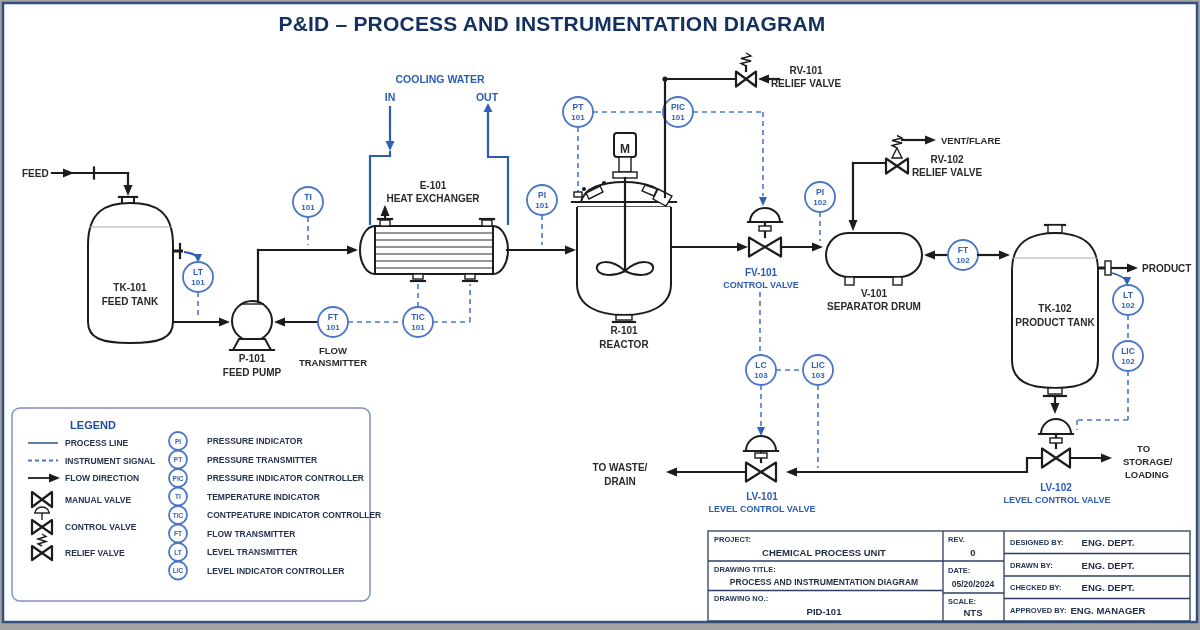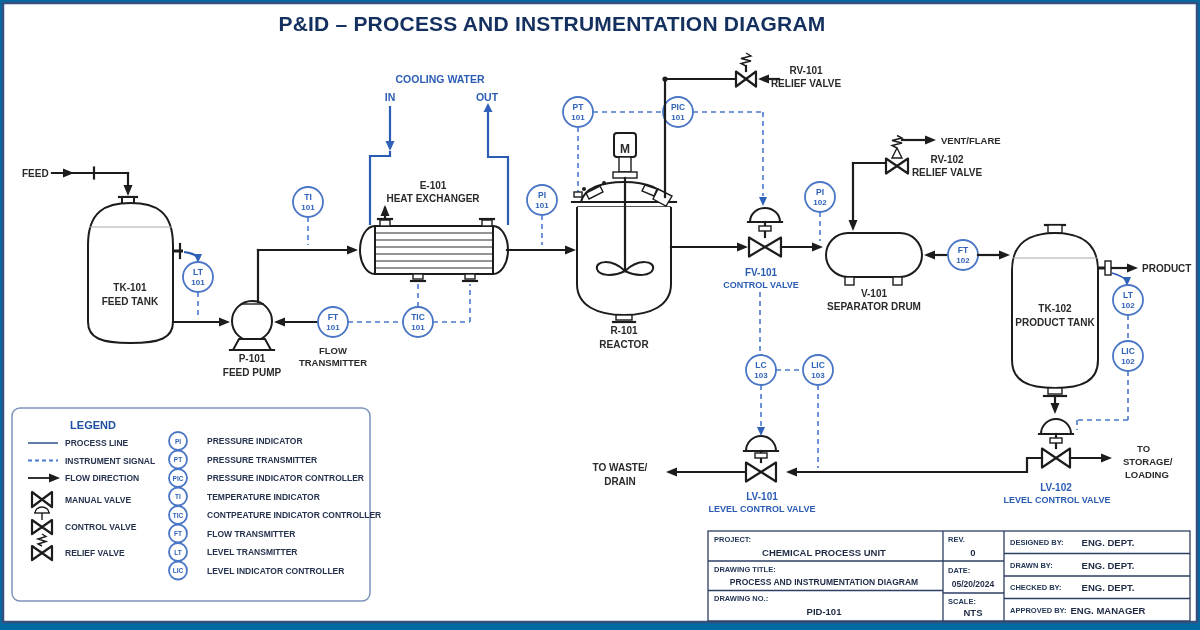--- a/index.html
+++ b/index.html
@@ -1,16 +1,16 @@
 <!DOCTYPE html>
 <html><head>
 <meta charset="utf-8">
 <style>
   html,body{margin:0;padding:0;background:#e8e8e8;}
-  #stage{position:relative;width:1200px;height:630px;background:#0369a1;overflow:hidden;}
+  #stage{position:relative;width:1200px;height:630px;background:#a3a3a3;overflow:hidden;}
   svg text{font-family:"Liberation Sans","DejaVu Sans",sans-serif;font-weight:bold;}
   .pl{stroke:#1c1c1c;stroke-width:2.2;fill:none;stroke-linecap:square;}
   .pl-thick{stroke:#1c1c1c;stroke-width:3;fill:none;}
   .sig{stroke:#4a79cc;stroke-width:1.6;fill:none;stroke-dasharray:5 4;}
   .cw{stroke:#2b5cb4;stroke-width:2.2;fill:none;}
   .cw-thin{stroke:#2b5cb4;stroke-width:1.8;fill:none;}
   .eq{fill:#ffffff;stroke:#1c1c1c;stroke-width:2;}
   .eq14{fill:#ffffff;stroke:#1c1c1c;stroke-width:1.4;}
   .tube{stroke:#2a2a2a;stroke-width:1;}
   .seam{stroke:#a8a8a8;stroke-width:1;}

